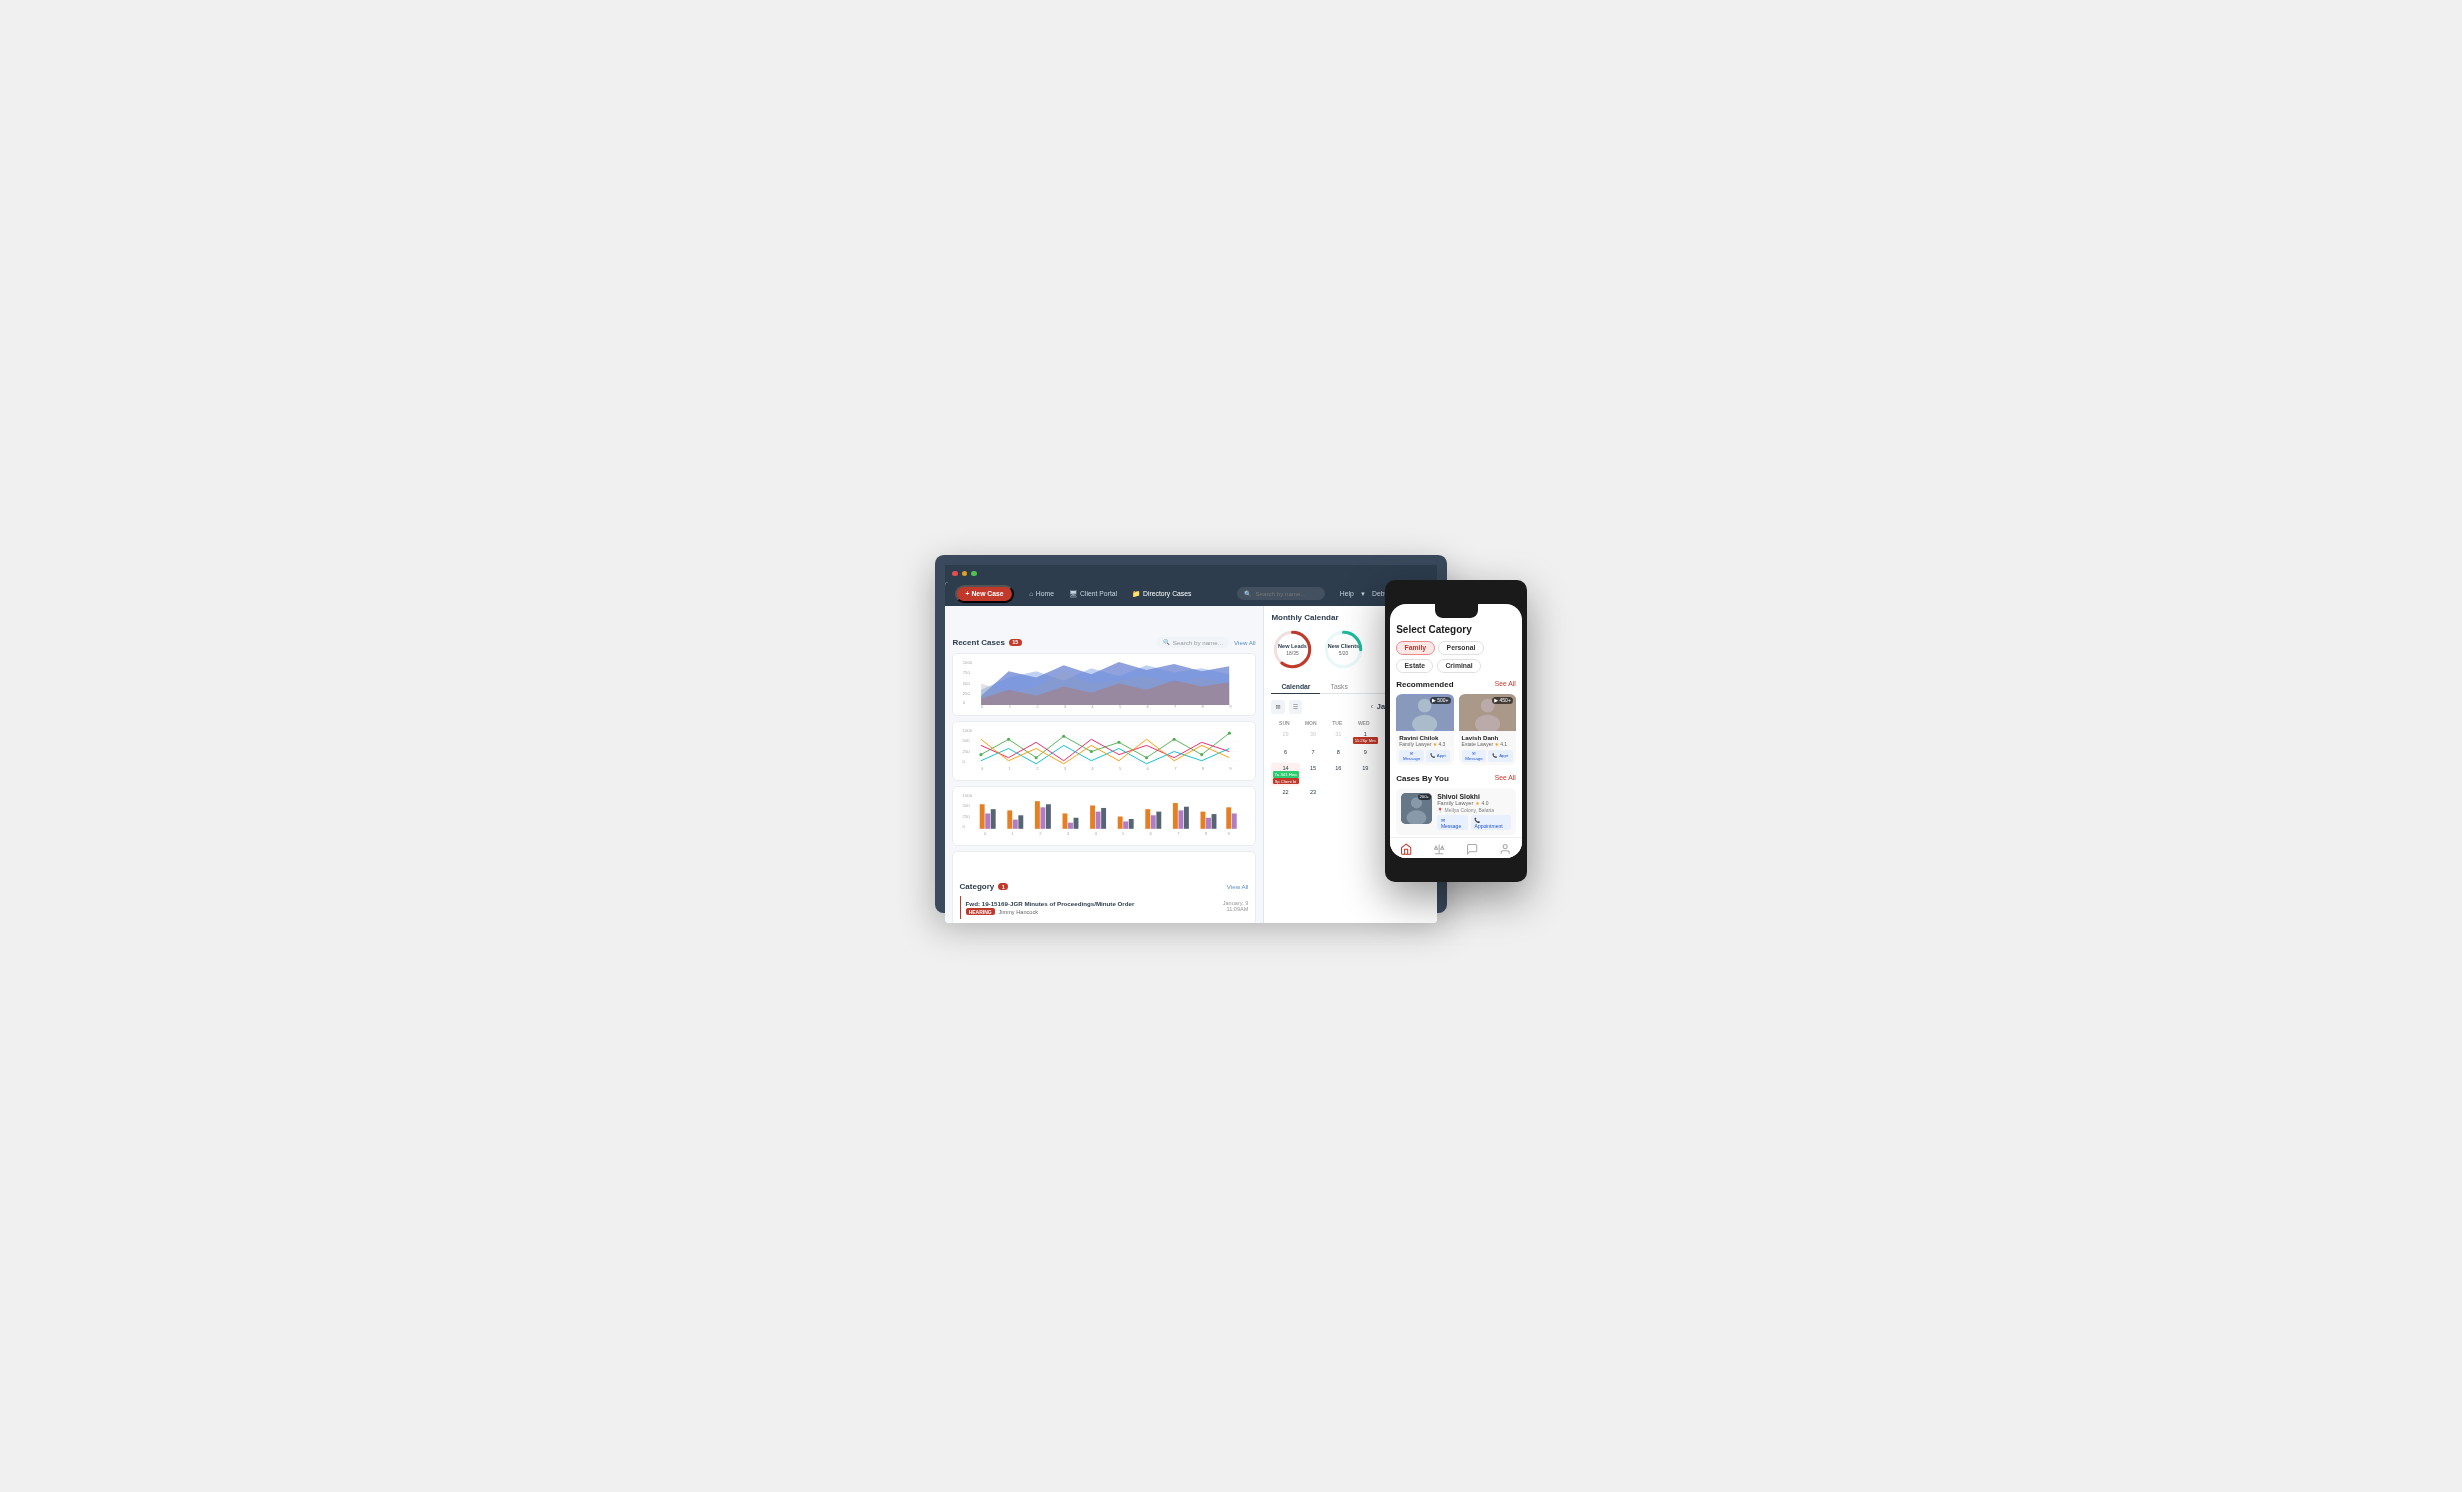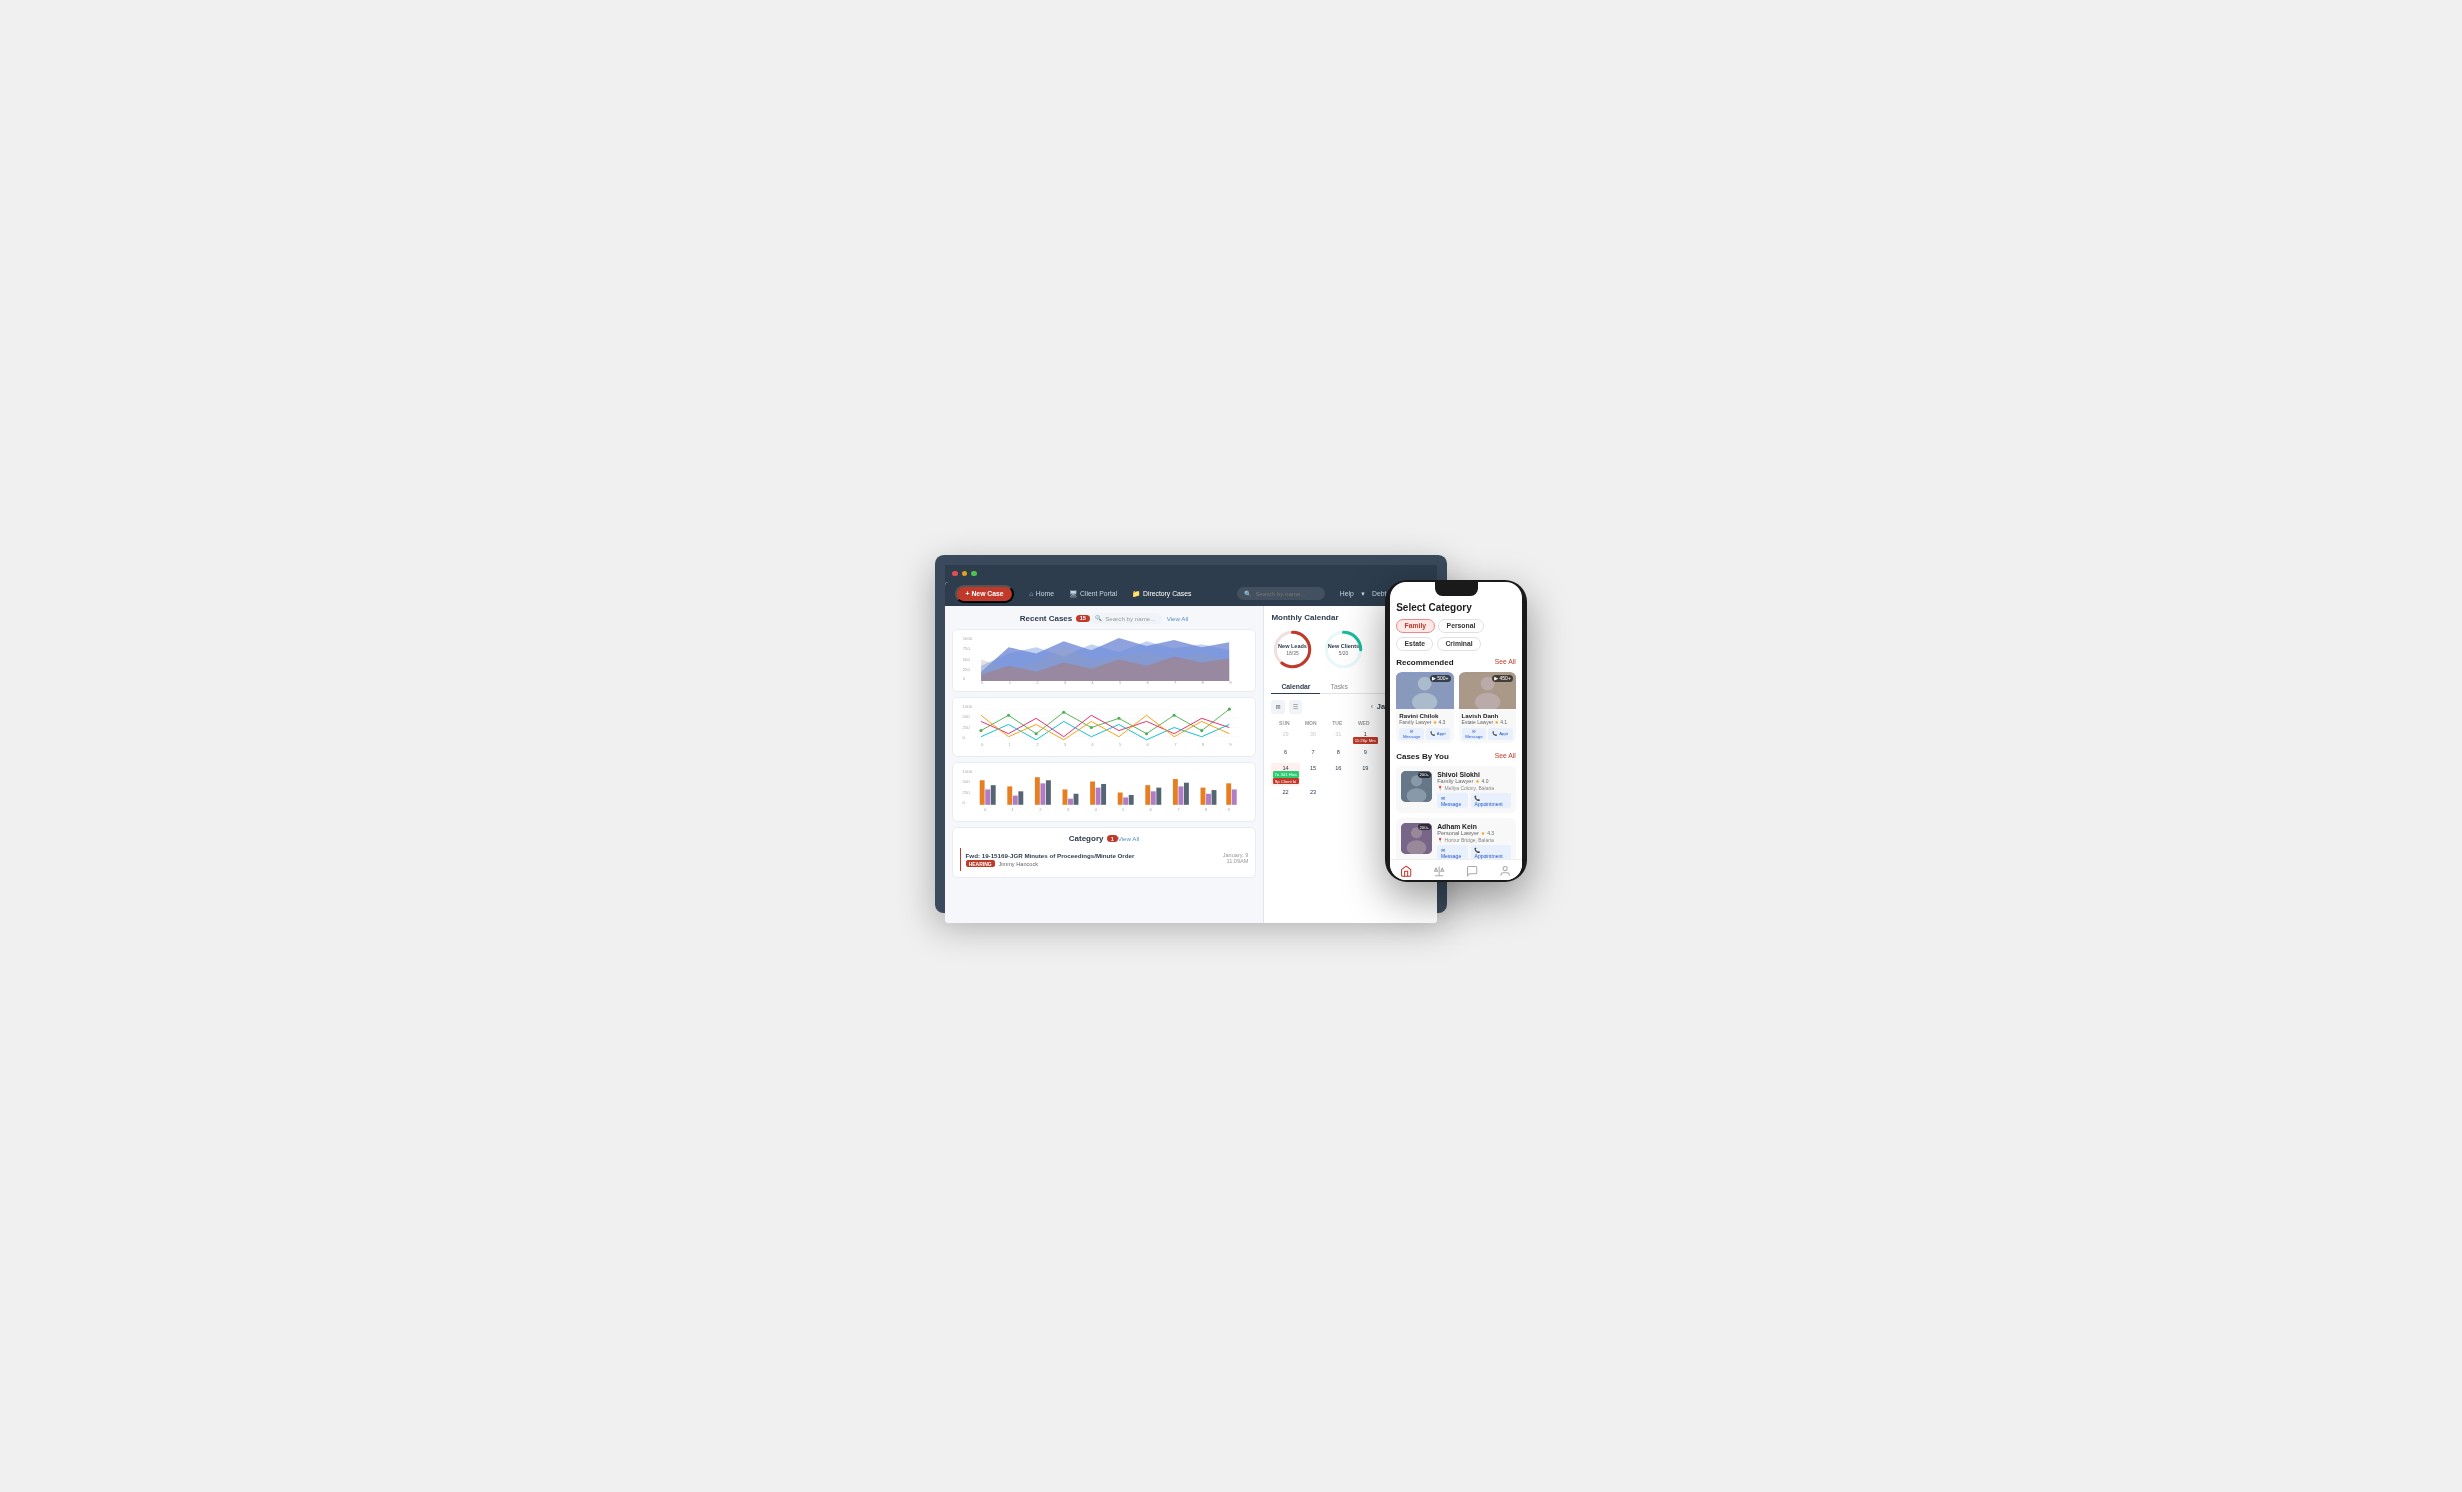--- a/index.html
+++ b/index.html
@@ -126,22 +126,23 @@
     }
     .right-panel {
       width: 173px;
       padding: 7.4px;
       background: #fff;
     }
     
     .section-header {
       display: flex;
       align-items: center;
-      justify-content: center;
+      justify-content: space-between;
       margin-bottom: 5px;
+      margin-top: 24px;
     }
     .section-title {
       font-size: 8px;
       font-weight: 700;
       color: #2d3d4e;
       display: flex;
       align-items: center;
       gap: 3.7px;
     }
     .badge {
@@ -308,22 +309,22 @@
       font-size: 6.2px; cursor: pointer; color: #666;
     }
     
     .phone {
       position: absolute;
       right: 0;
       top: 25px;
       width: 142px;
       height: 302px;
       background: #1a1a1a;
-      border-radius: 22px;
-      padding: 2px 5px;
+      border-radius: 10px;
+      padding: 24px 5px;
       box-shadow: 0 15.4px 43px rgba(0,0,0,0.4);
       z-index: 10;
     }
     .phone-screen {
       background: #fff;
       border-radius: 16px;
       height: 100%;
       overflow: hidden;
       display: flex;
       flex-direction: column;

